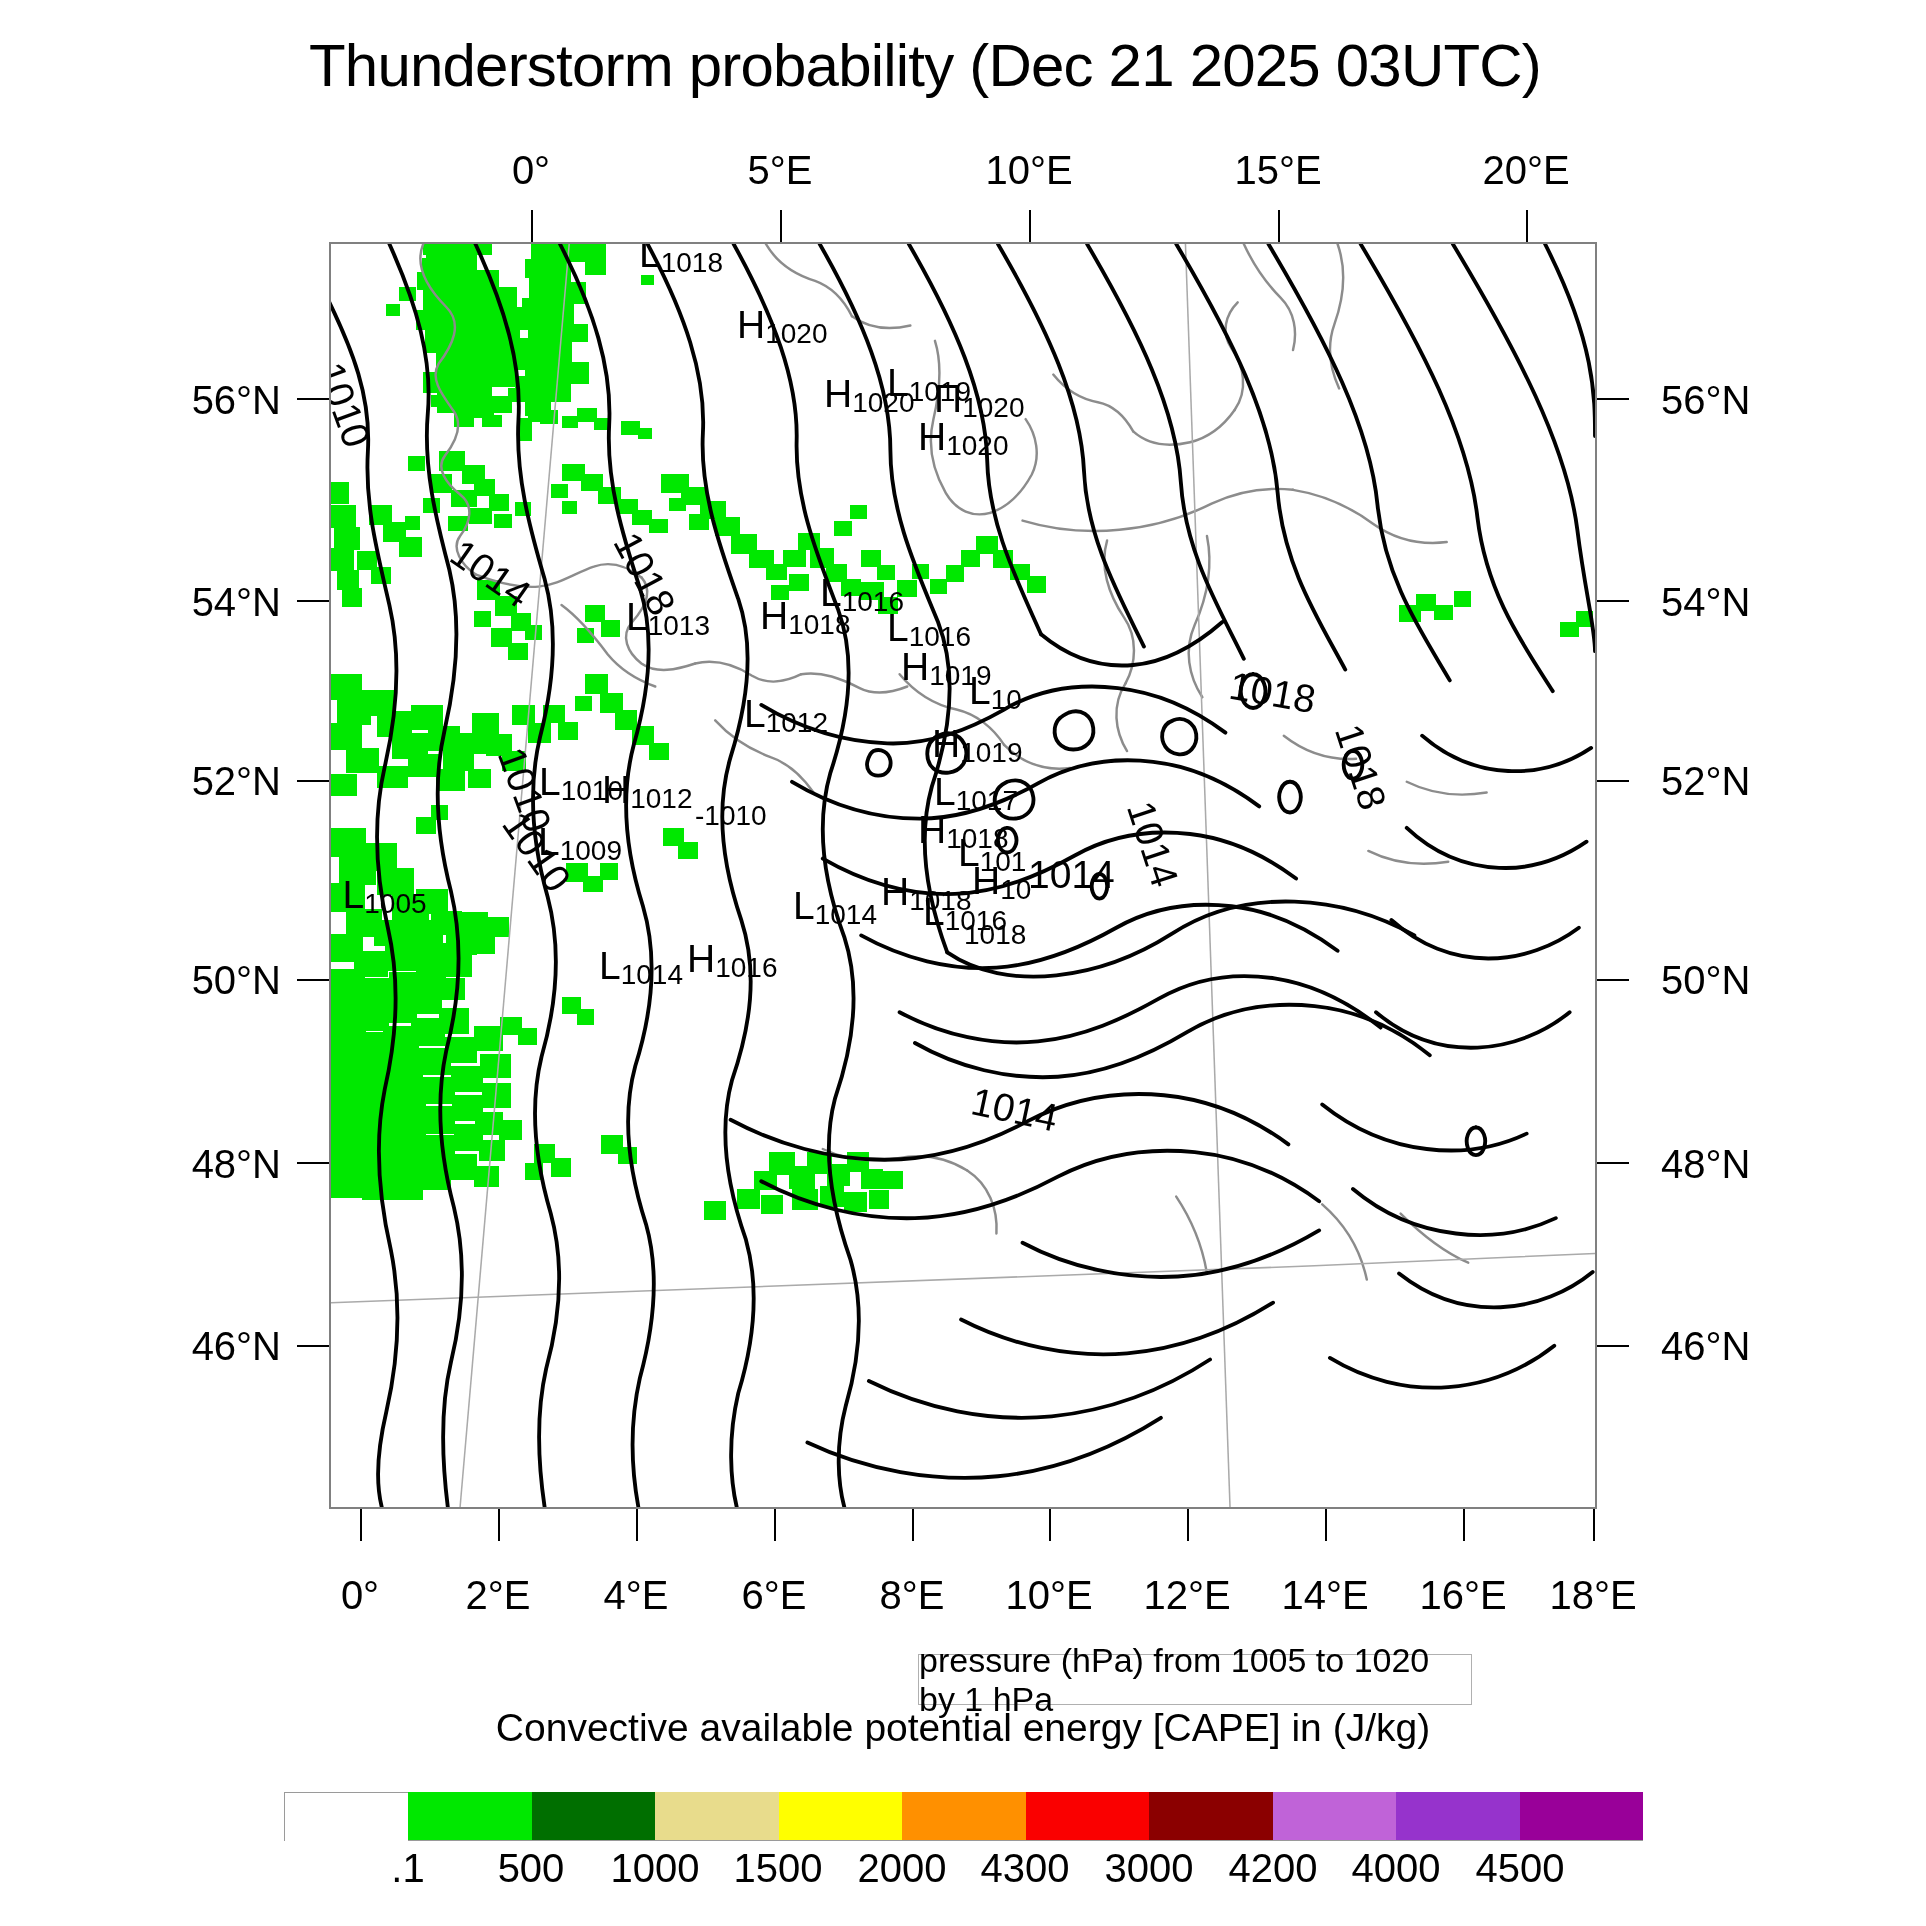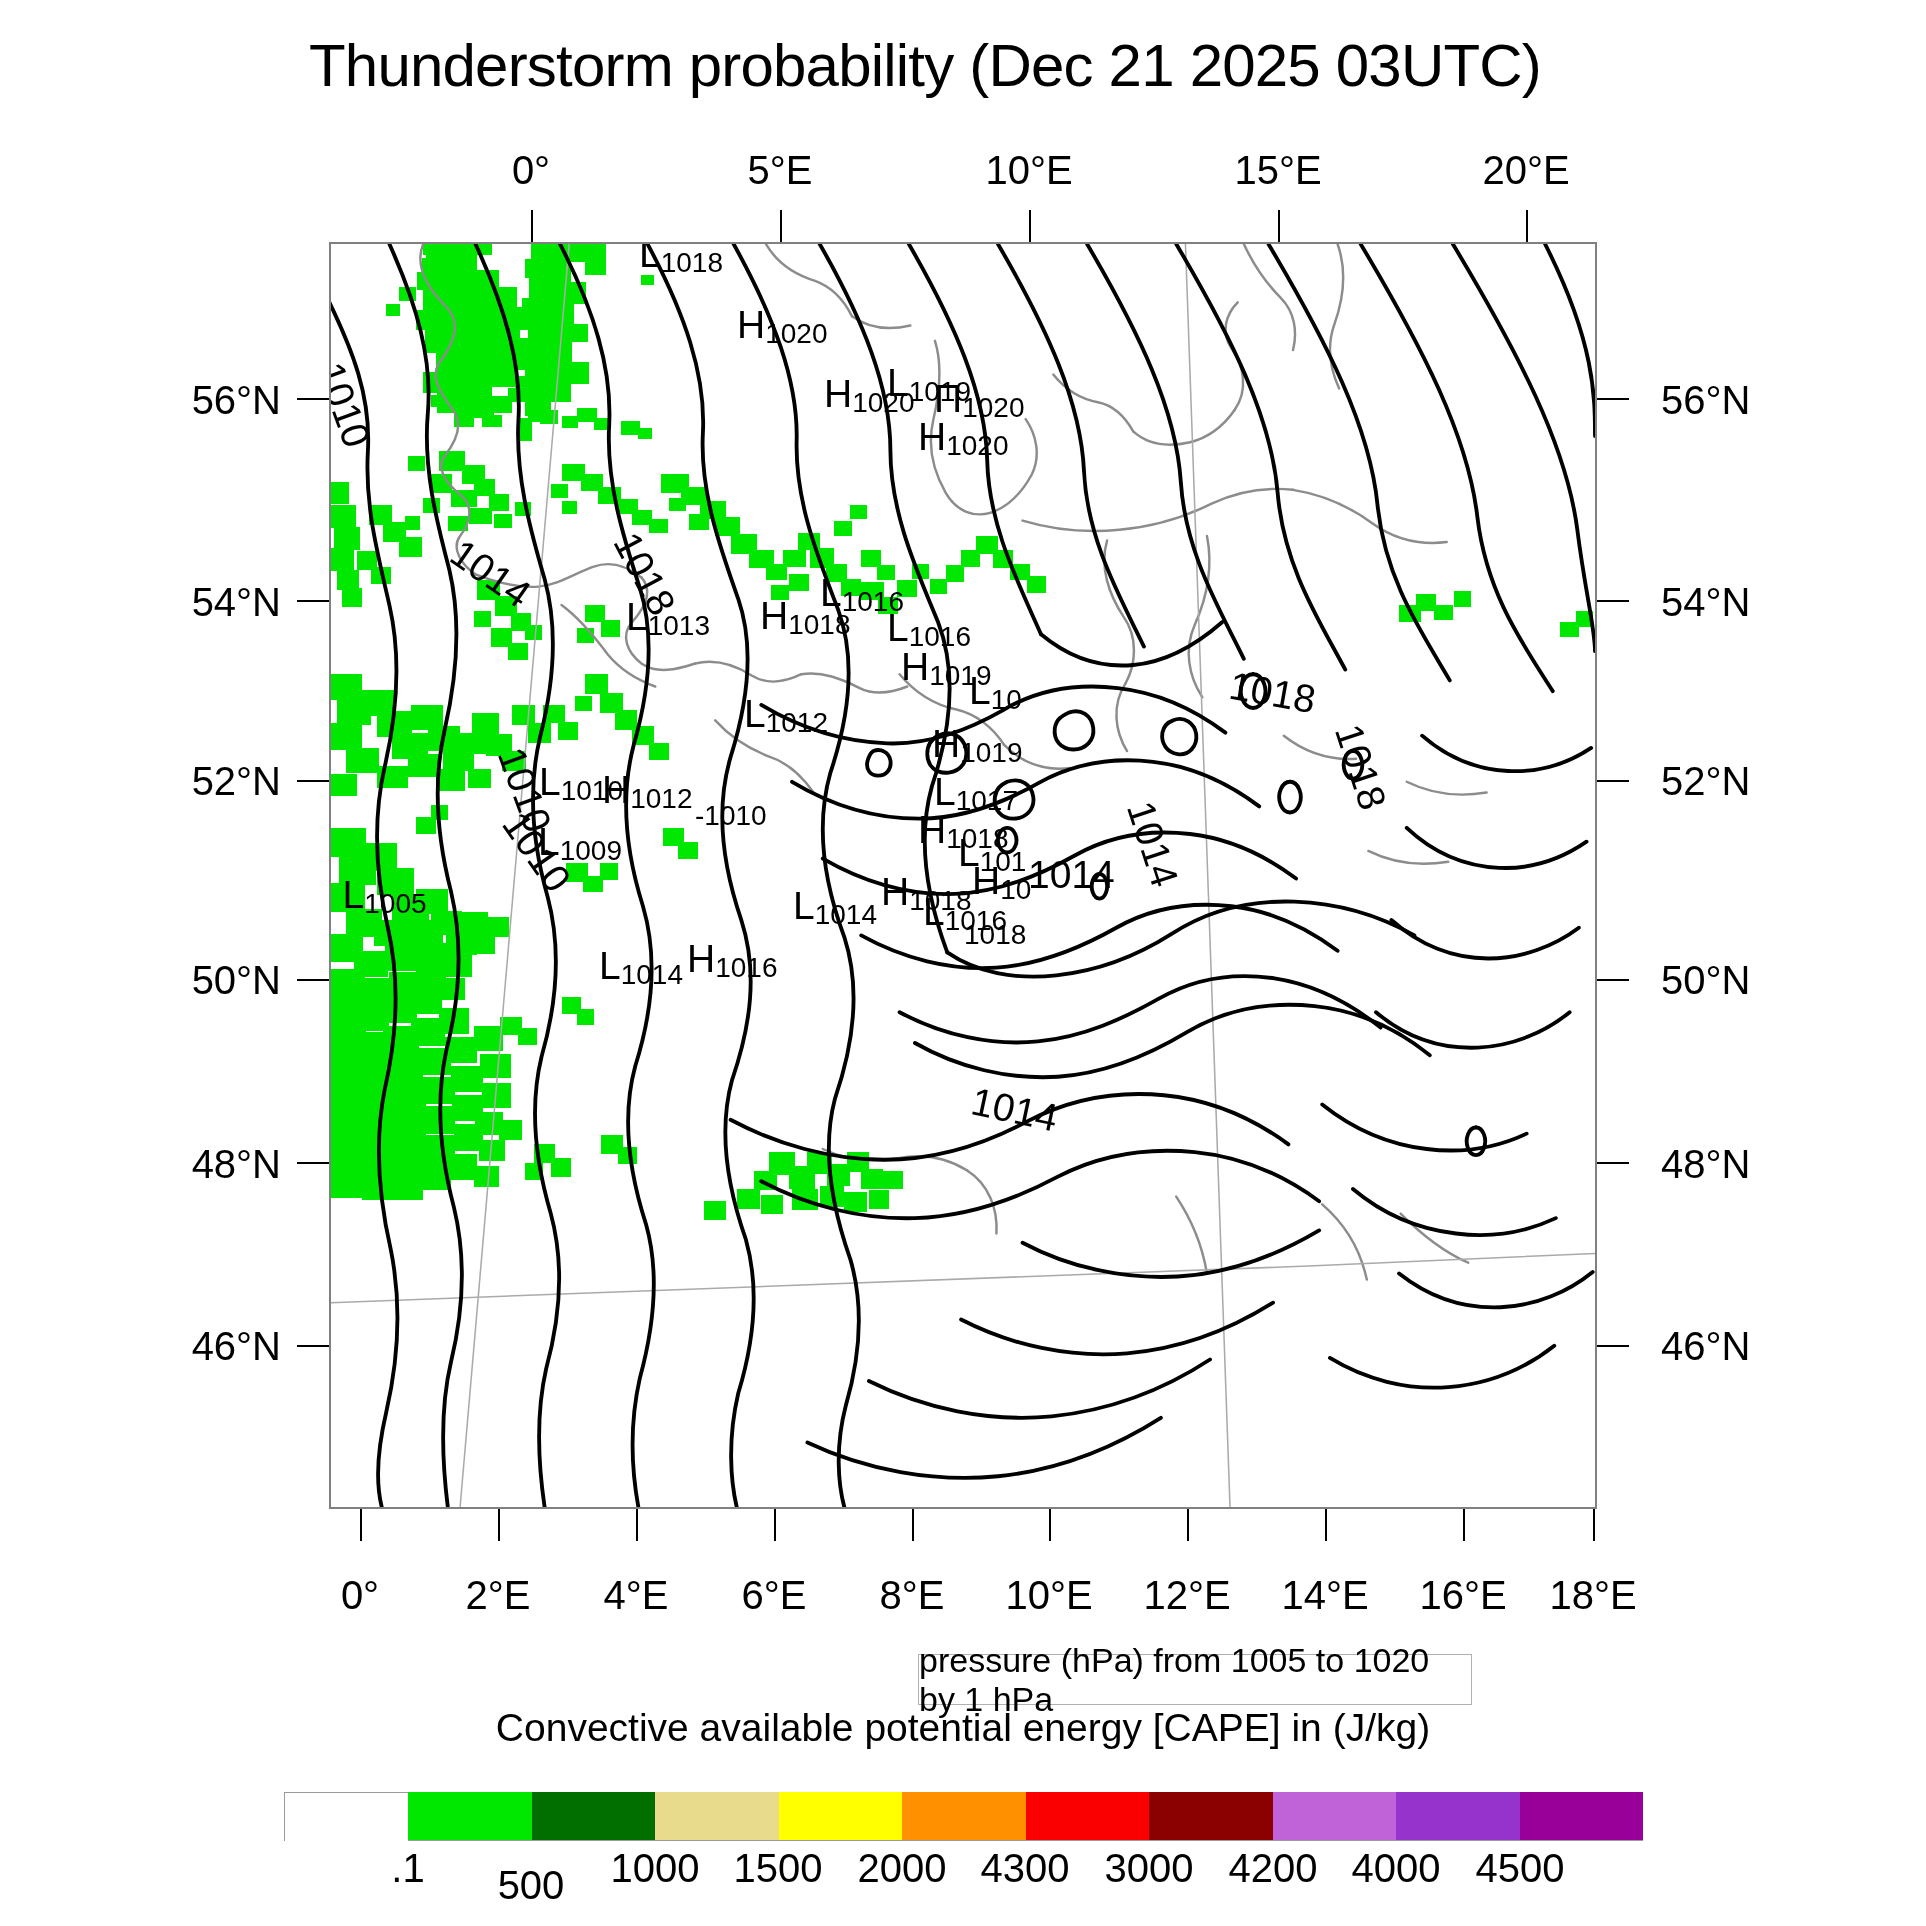--- a/index.html
+++ b/index.html
@@ -528,21 +528,21 @@
   <div class="swatch" style="background: rgb(255, 144, 0);"></div>
   <div class="swatch" style="background: rgb(250, 0, 0);"></div>
   <div class="swatch" style="background: rgb(139, 0, 0);"></div>
   <div class="swatch" style="background: rgb(192, 99, 216);"></div>
   <div class="swatch" style="background: rgb(150, 51, 204);"></div>
   <div class="swatch" style="background: rgb(153, 0, 153);"></div>
 </div>
 
 <div id="cbar-ticks">
   <div class="cbt" style="left:124px;">.1</div>
-  <div class="cbt" style="left:247px;margin-top:17px;">500</div>
+  <div class="cbt" style="left:247px;">500</div>
   <div class="cbt" style="left:371px;">1000</div>
   <div class="cbt" style="left:494px;">1500</div>
   <div class="cbt" style="left:618px;">2000</div>
   <div class="cbt" style="left:741px;">4300</div>
   <div class="cbt" style="left:865px;">3000</div>
   <div class="cbt" style="left:989px;">4200</div>
   <div class="cbt" style="left:1112px;">4000</div>
   <div class="cbt" style="left:1236px;">4500</div>
 </div>
 

